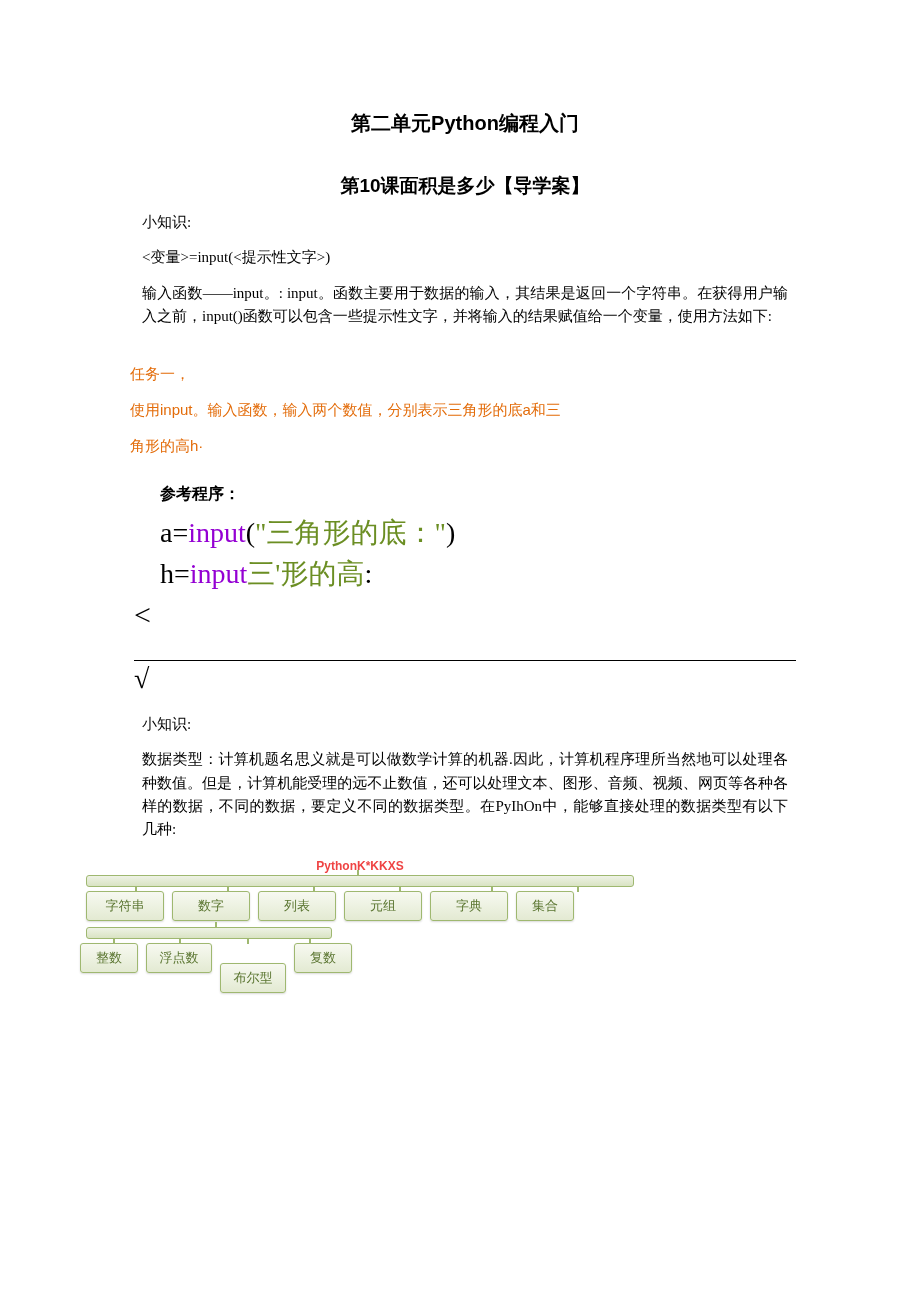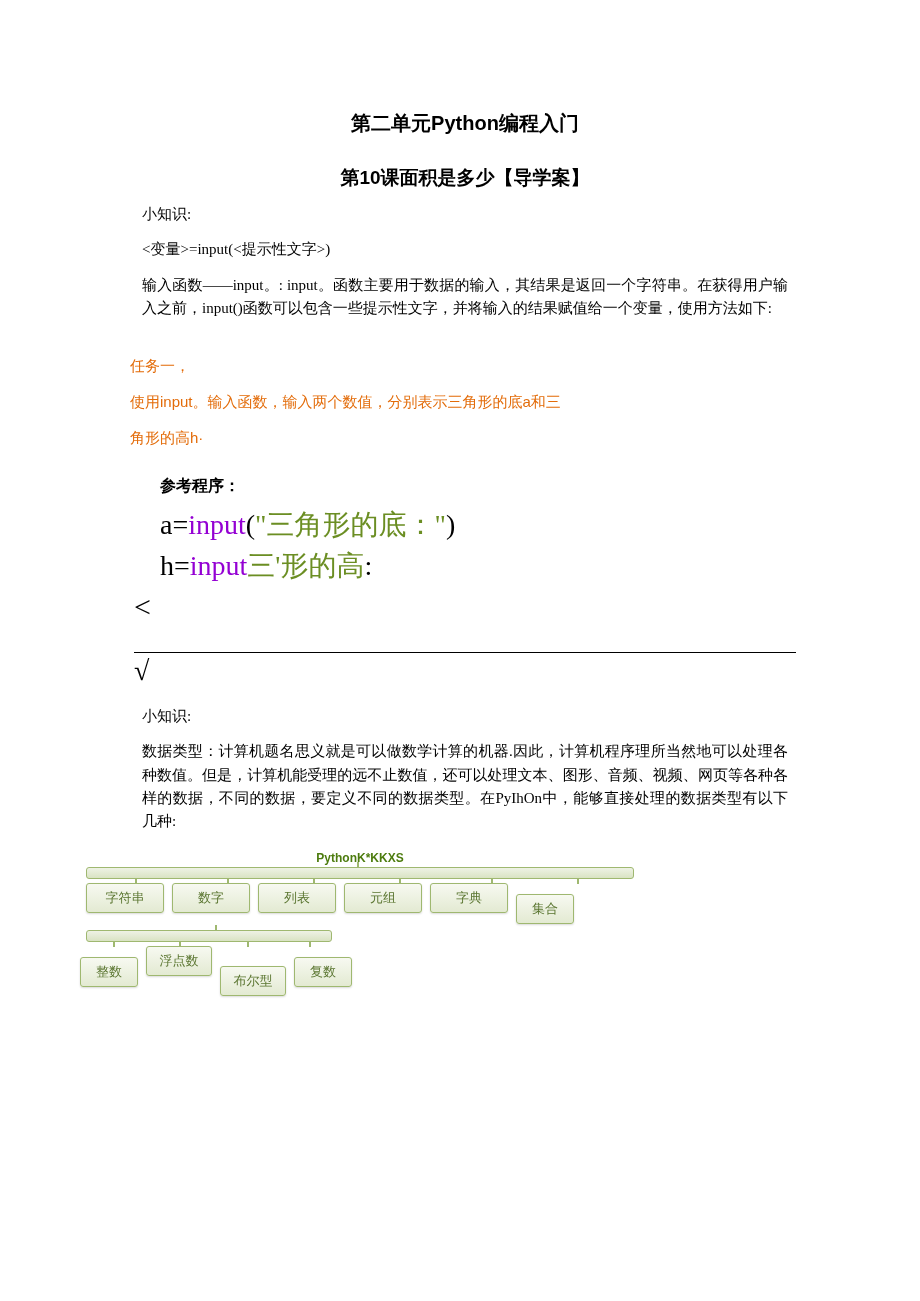--- a/index.html
+++ b/index.html
@@ -12,21 +12,21 @@
   .page {
     padding: 110px 120px 60px 130px;
     box-sizing: border-box;
     width: 920px;
   }
   .title1 {
     text-align: center;
     font-size: 20px;
     font-weight: bold;
     color: #000;
-    margin-bottom: 28px;
+    margin-bottom: 36px;
   }
   .title2 {
     text-align: center;
     font-size: 19px;
     font-weight: bold;
     color: #000;
     margin-bottom: 10px;
   }
   .body-text {
     font-size: 15px;
@@ -85,21 +85,21 @@
   .diagram-wrap {
     margin: 18px 0 0 -50px;
     width: 560px;
     position: relative;
   }
   .diagram-title {
     text-align: center;
     font-size: 12px;
     font-weight: bold;
     font-family: Arial, sans-serif;
-    color: #4d7c0f;
+    color: #ef4444;
     margin: 0 0 2px 0;
   }
   .diagram-row {
     display: flex;
     padding: 4px 6px;
     gap: 8px;
     position: relative;
     justify-content: flex-start;
   }
   .level1-bar {
@@ -129,21 +129,21 @@
     display: flex;
     align-items: center;
     justify-content: center;
     font-size: 13px;
     color: #5a7530;
     font-family: "SimSun", serif;
     box-shadow: 0 1px 2px rgba(0,0,0,0.15);
     position: relative;
   }
   .node-wide { min-width: 78px; }
-  .node-sm  { min-width: 58px; margin-top: 11px; }
+  .node-sm  { min-width: 58px; }
   .row1-container { position: relative; }
   .stub {
     position: absolute;
     width: 2px;
     height: 6px;
     background: #9fb870;
   }
 </style>
 </head>
 <body>

